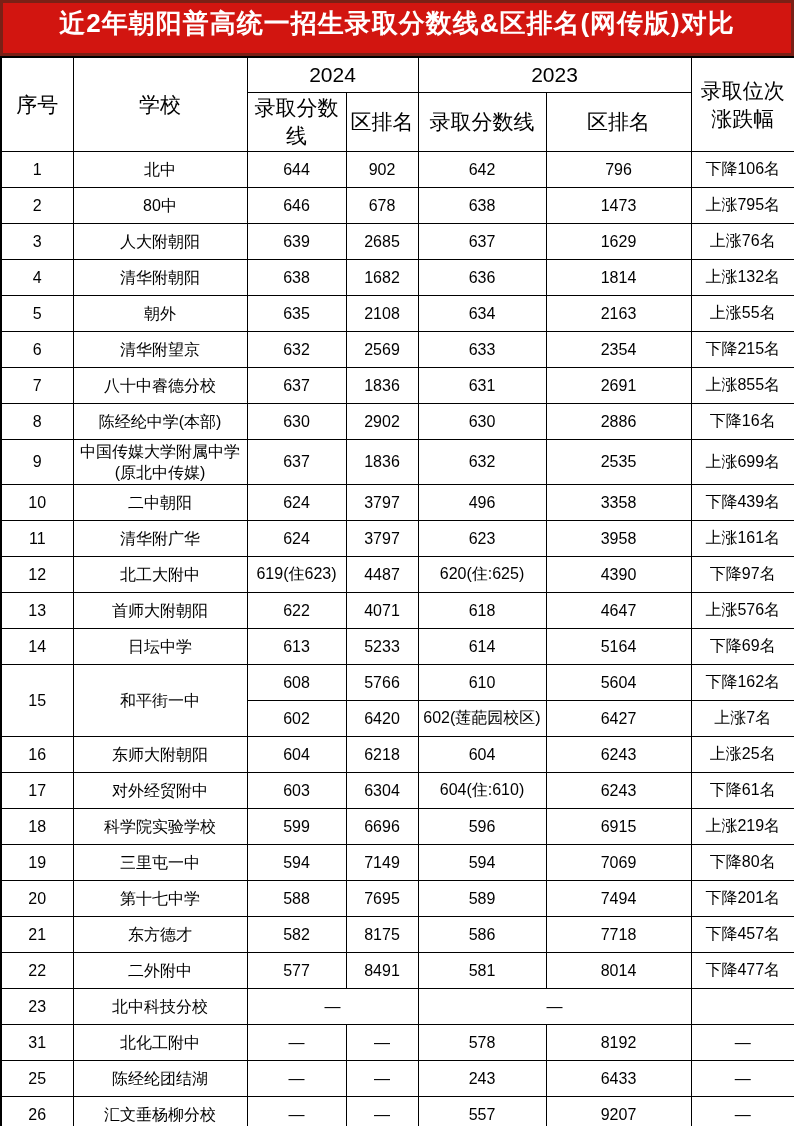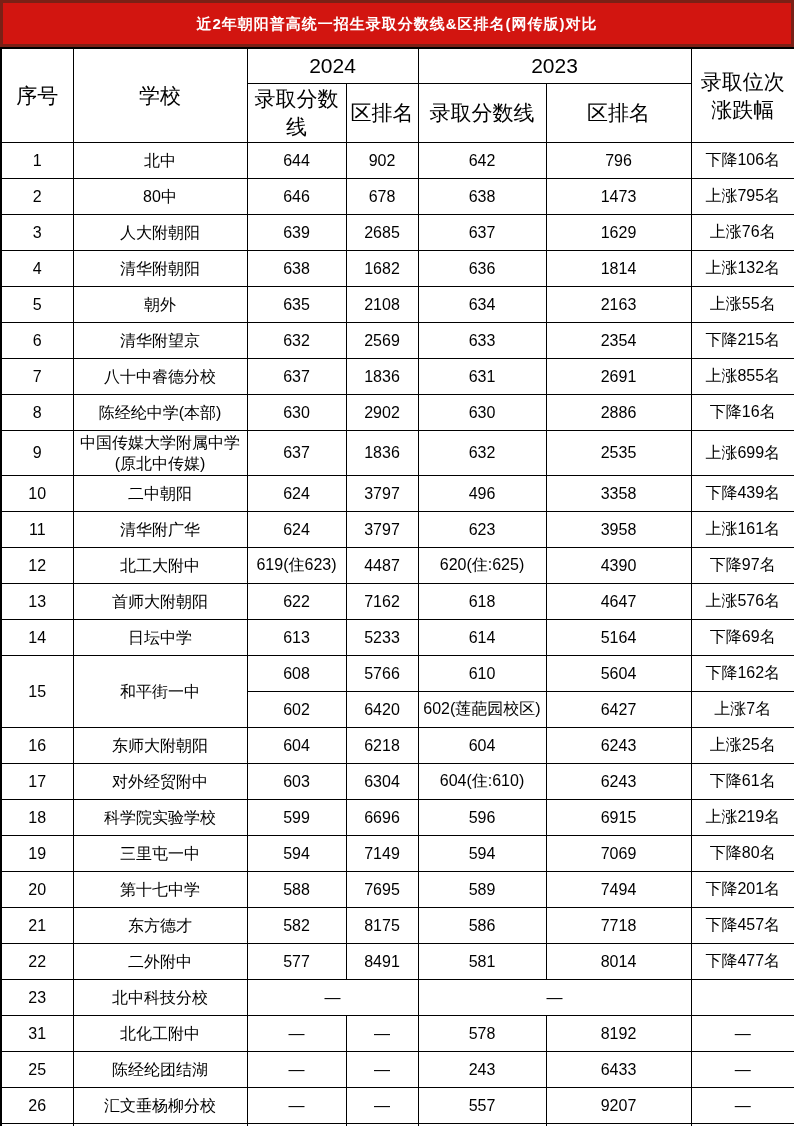--- a/index.html
+++ b/index.html
@@ -9,25 +9,25 @@
     font-family: "Liberation Sans", "DejaVu Sans", sans-serif;
   }
   .page {
     width: 794px;
     margin: 0 auto;
     background: #ffffff;
   }
   .title-bar {
     box-sizing: border-box;
     width: 794px;
-    height: 47px;
+    height: 56px;
     background: #d21510;
     border: 3px solid #7a2016;
     color: #ffffff;
-    font-size: 15px;
+    font-size: 26px;
     font-weight: bold;
     text-align: center;
     line-height: 41px;
     letter-spacing: 1px;
   }
   table.score-table {
     width: 794px;
     border-collapse: collapse;
     table-layout: fixed;
     border: 2px solid #000000;
@@ -194,21 +194,21 @@
           <td>619(住623)</td>
           <td>4487</td>
           <td>620(住:625)</td>
           <td>4390</td>
           <td>下降97名</td>
         </tr>
         <tr>
           <td rowspan="1">13</td>
           <td rowspan="1" class="school-cell">首师大附朝阳</td>
           <td>622</td>
-          <td>7162</td>
+          <td>4071</td>
           <td>618</td>
           <td>4647</td>
           <td>上涨576名</td>
         </tr>
         <tr>
           <td rowspan="1">14</td>
           <td rowspan="1" class="school-cell">日坛中学</td>
           <td>613</td>
           <td>5233</td>
           <td>614</td>

